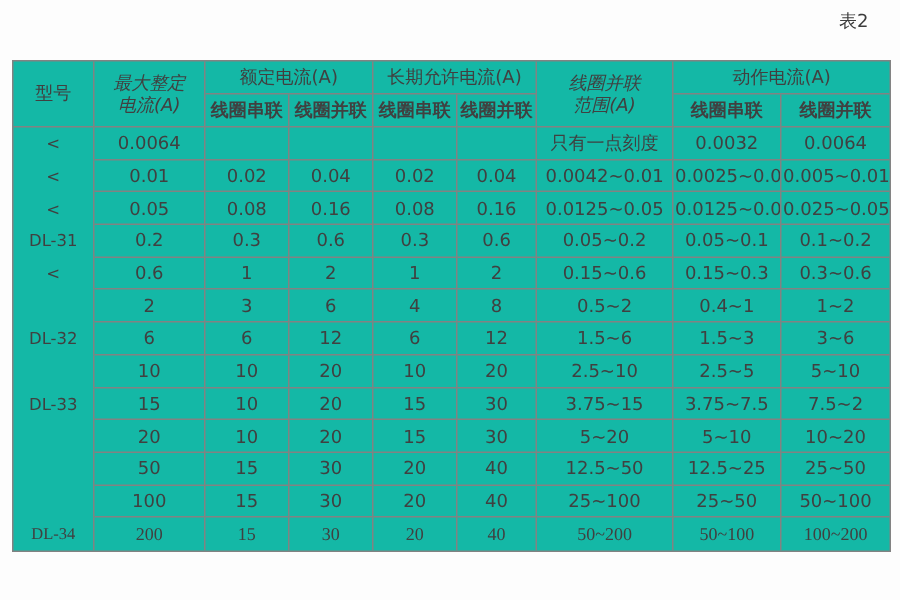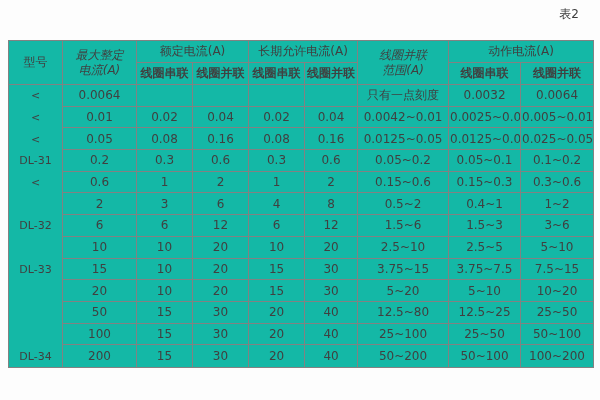--- a/index.html
+++ b/index.html
@@ -48,21 +48,21 @@
   }
   .spec th { line-height: 15px; }
   .spec thead tr.group-row th { height: 22px; }
   .spec thead tr.sub-row th { height: 22px; font-weight: bold; }
   .spec th.two-line { white-space: pre-line; font-style: italic; }
   .spec tbody td { height: 21.7px; }
   
   .spec td.model { border-bottom: none; font-size: 11px; }
   
   .spec tr > th:last-child, .spec tr > td:last-child { border-right: none; }
-  .spec tbody tr:last-child td { border-bottom: none; }
+  .spec tbody tr:last-child td { border-bottom: none; font-family: Liberation Serif, serif; }
 </style>
 </head>
 <body>
 
 <div class="page">
 
   <div class="table-label">表2</div>
 
   <table class="spec">
     <colgroup>
@@ -187,41 +187,41 @@
         </tr>
         <tr>
           <td class="model">DL-33</td>
           <td>15</td>
           <td>10</td>
           <td>20</td>
           <td>15</td>
           <td>30</td>
           <td>3.75~15</td>
           <td>3.75~7.5</td>
-          <td>7.5~15</td>
+          <td>7.5~2</td>
         </tr>
         <tr>
           <td class="model"></td>
           <td>20</td>
           <td>10</td>
           <td>20</td>
           <td>15</td>
           <td>30</td>
           <td>5~20</td>
           <td>5~10</td>
           <td>10~20</td>
         </tr>
         <tr>
           <td class="model"></td>
           <td>50</td>
           <td>15</td>
           <td>30</td>
           <td>20</td>
           <td>40</td>
-          <td>12.5~80</td>
+          <td>12.5~50</td>
           <td>12.5~25</td>
           <td>25~50</td>
         </tr>
         <tr>
           <td class="model"></td>
           <td>100</td>
           <td>15</td>
           <td>30</td>
           <td>20</td>
           <td>40</td>

